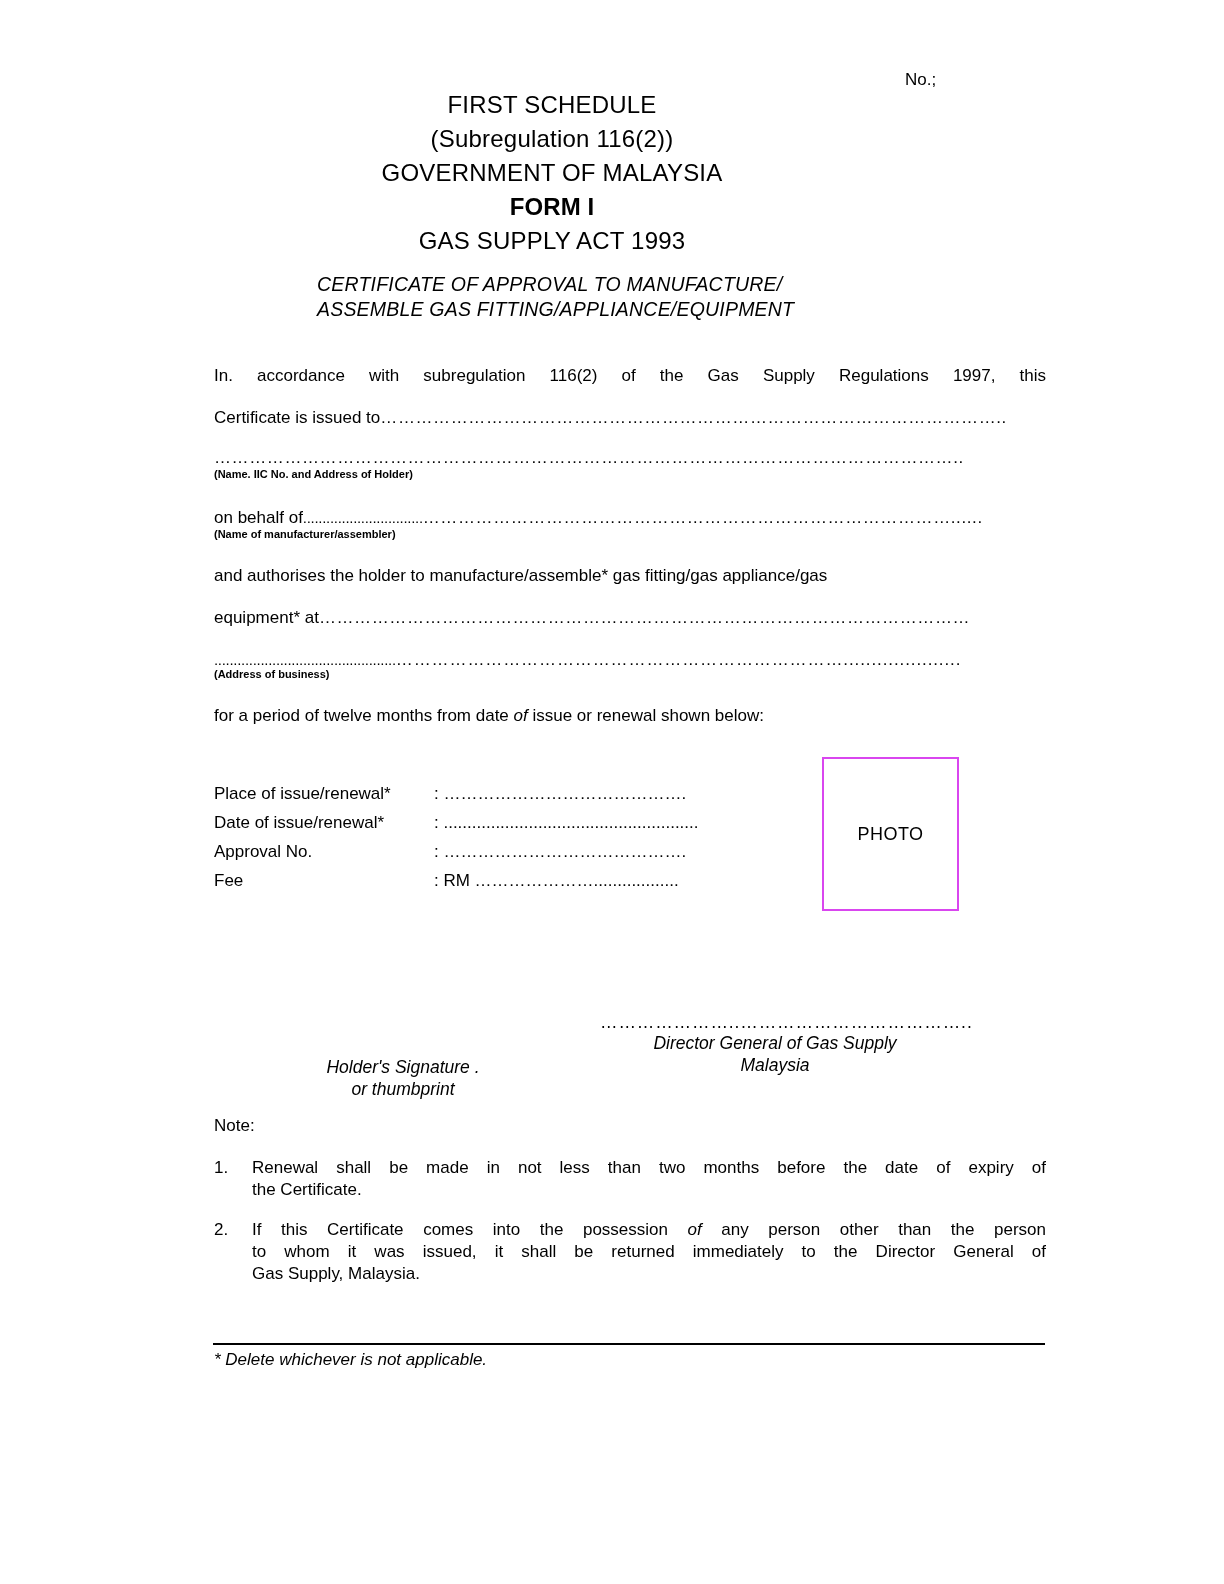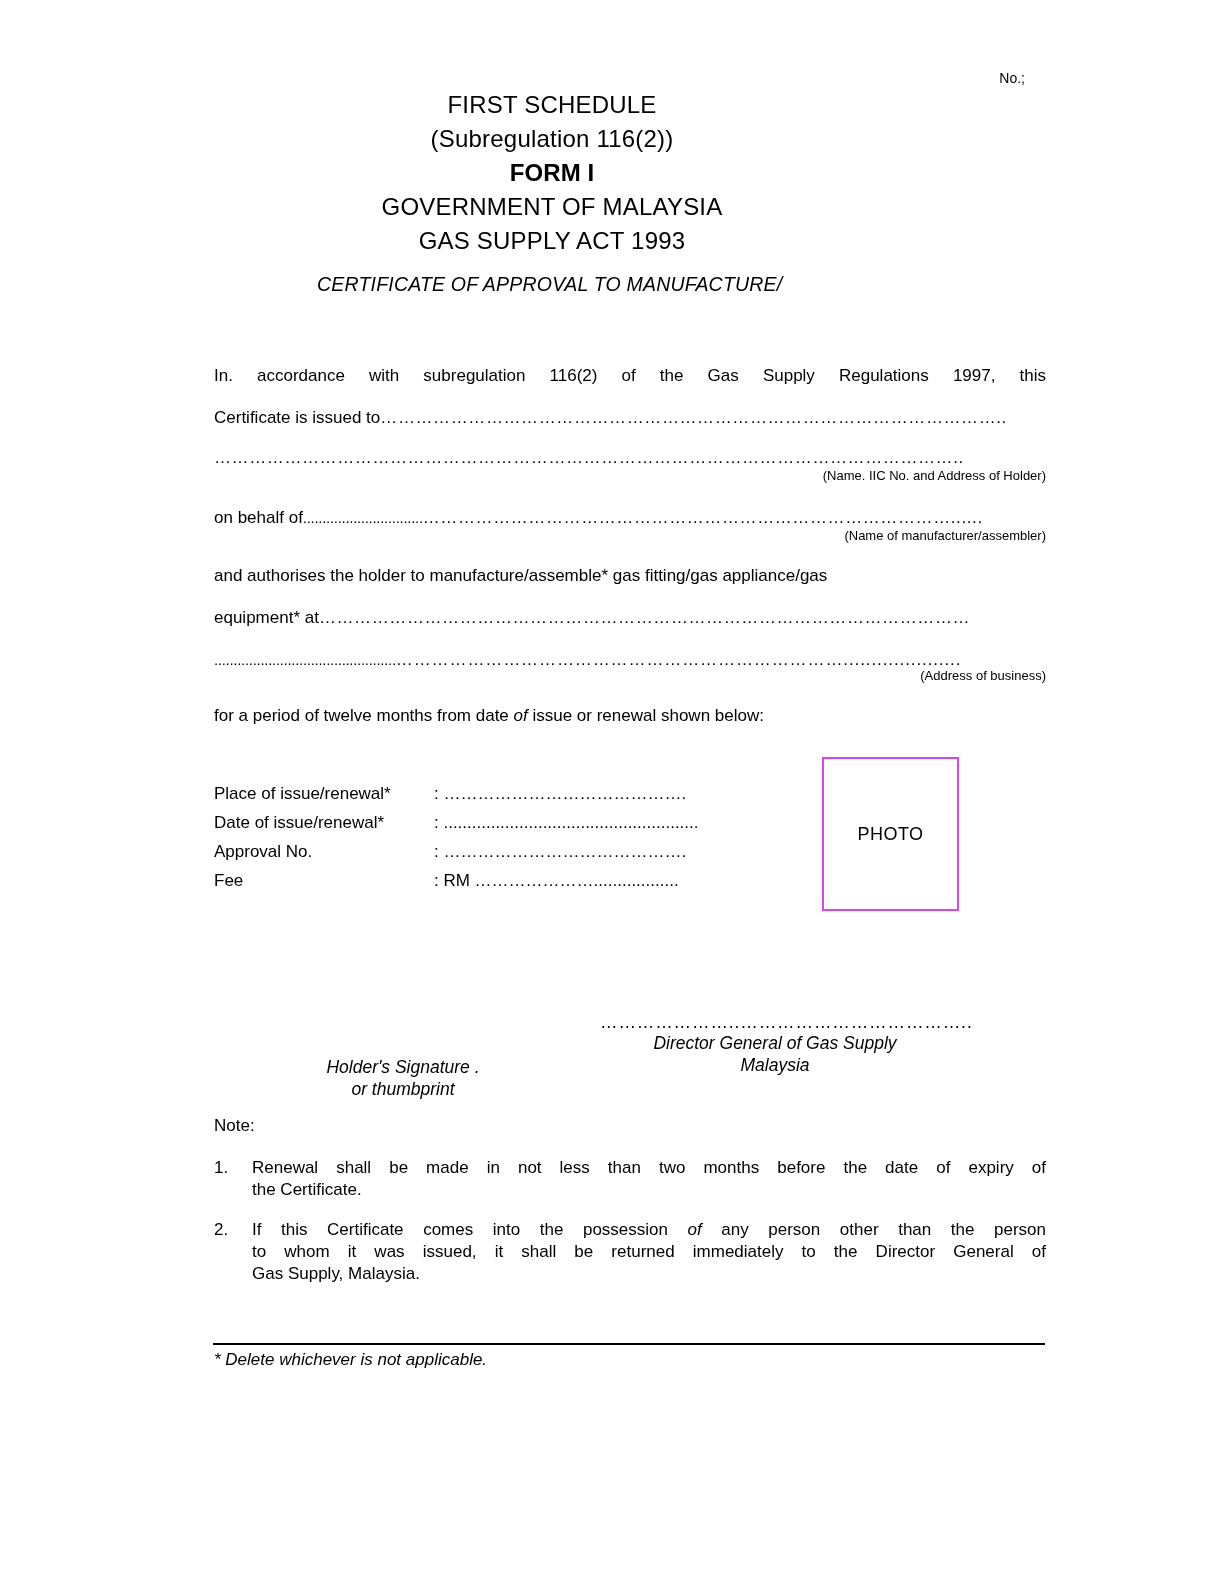--- a/index.html
+++ b/index.html
@@ -18,22 +18,22 @@
     background: #ffffff;
     overflow: hidden;
   }
 
   
   .doc-no {
     position: absolute;
     left: 905px;
     top: 70px;
     width: 120px;
-    text-align: right;
-    font-size: 14px;
+    text-align: left;
+    font-size: 17px;
   }
   .head-block {
     position: absolute;
     left: 214px;
     top: 88px;
     width: 676px;
     text-align: center;
   }
   .head-line {
     font-size: 24px;
@@ -62,22 +62,23 @@
     font-size: 17px;
     line-height: 22px;
   }
   .justified {
     width: 832px;
     text-align: justify;
     text-align-last: justify;
   }
   .caption {
     position: absolute;
-    font-size: 13px;
-    text-align: right;
+    font-size: 11px;
+    text-align: left;
+    font-weight: bold;
   }
 
   
   .dots {
     letter-spacing: 0.6px;
     font-size: 17px;
   }
   .dots-tight {
     letter-spacing: -0.3px;
     font-size: 15px;
@@ -212,27 +213,28 @@
 </head>
 <body>
 
 <div class="page">
 
   <div class="doc-no">No.;</div>
 
   <div class="head-block">
     <div class="head-line">FIRST SCHEDULE</div>
     <div class="head-line">(Subregulation 116(2))</div>
+    <div class="head-line">GOVERNMENT OF MALAYSIA</div>
     <div class="head-line bold">FORM I</div>
-    <div class="head-line">GOVERNMENT OF MALAYSIA</div>
     <div class="head-line">GAS SUPPLY ACT 1993</div>
   </div>
 
   <div class="cert-title">
     <div>CERTIFICATE OF APPROVAL TO MANUFACTURE/</div>
+    <div>ASSEMBLE GAS FITTING/APPLIANCE/EQUIPMENT</div>
   </div>
 
   <div class="body-line justified" style="top:365px;">In. accordance with subregulation 116(2) of the Gas Supply Regulations 1997, this</div>
 
   <div class="dotrow" style="top:408px; width:832px;">
     <span>Certificate is issued to</span><span class="dots">……………………………………………………………………………………………..</span>
   </div>
 
   <div class="dotrow dots" style="top:448px; width:832px;">………………………………………………………………………………………………………………..</div>
   <div class="caption" style="left:214px; top:468px; width:832px;">(Name. IIC No. and Address of Holder)</div>

